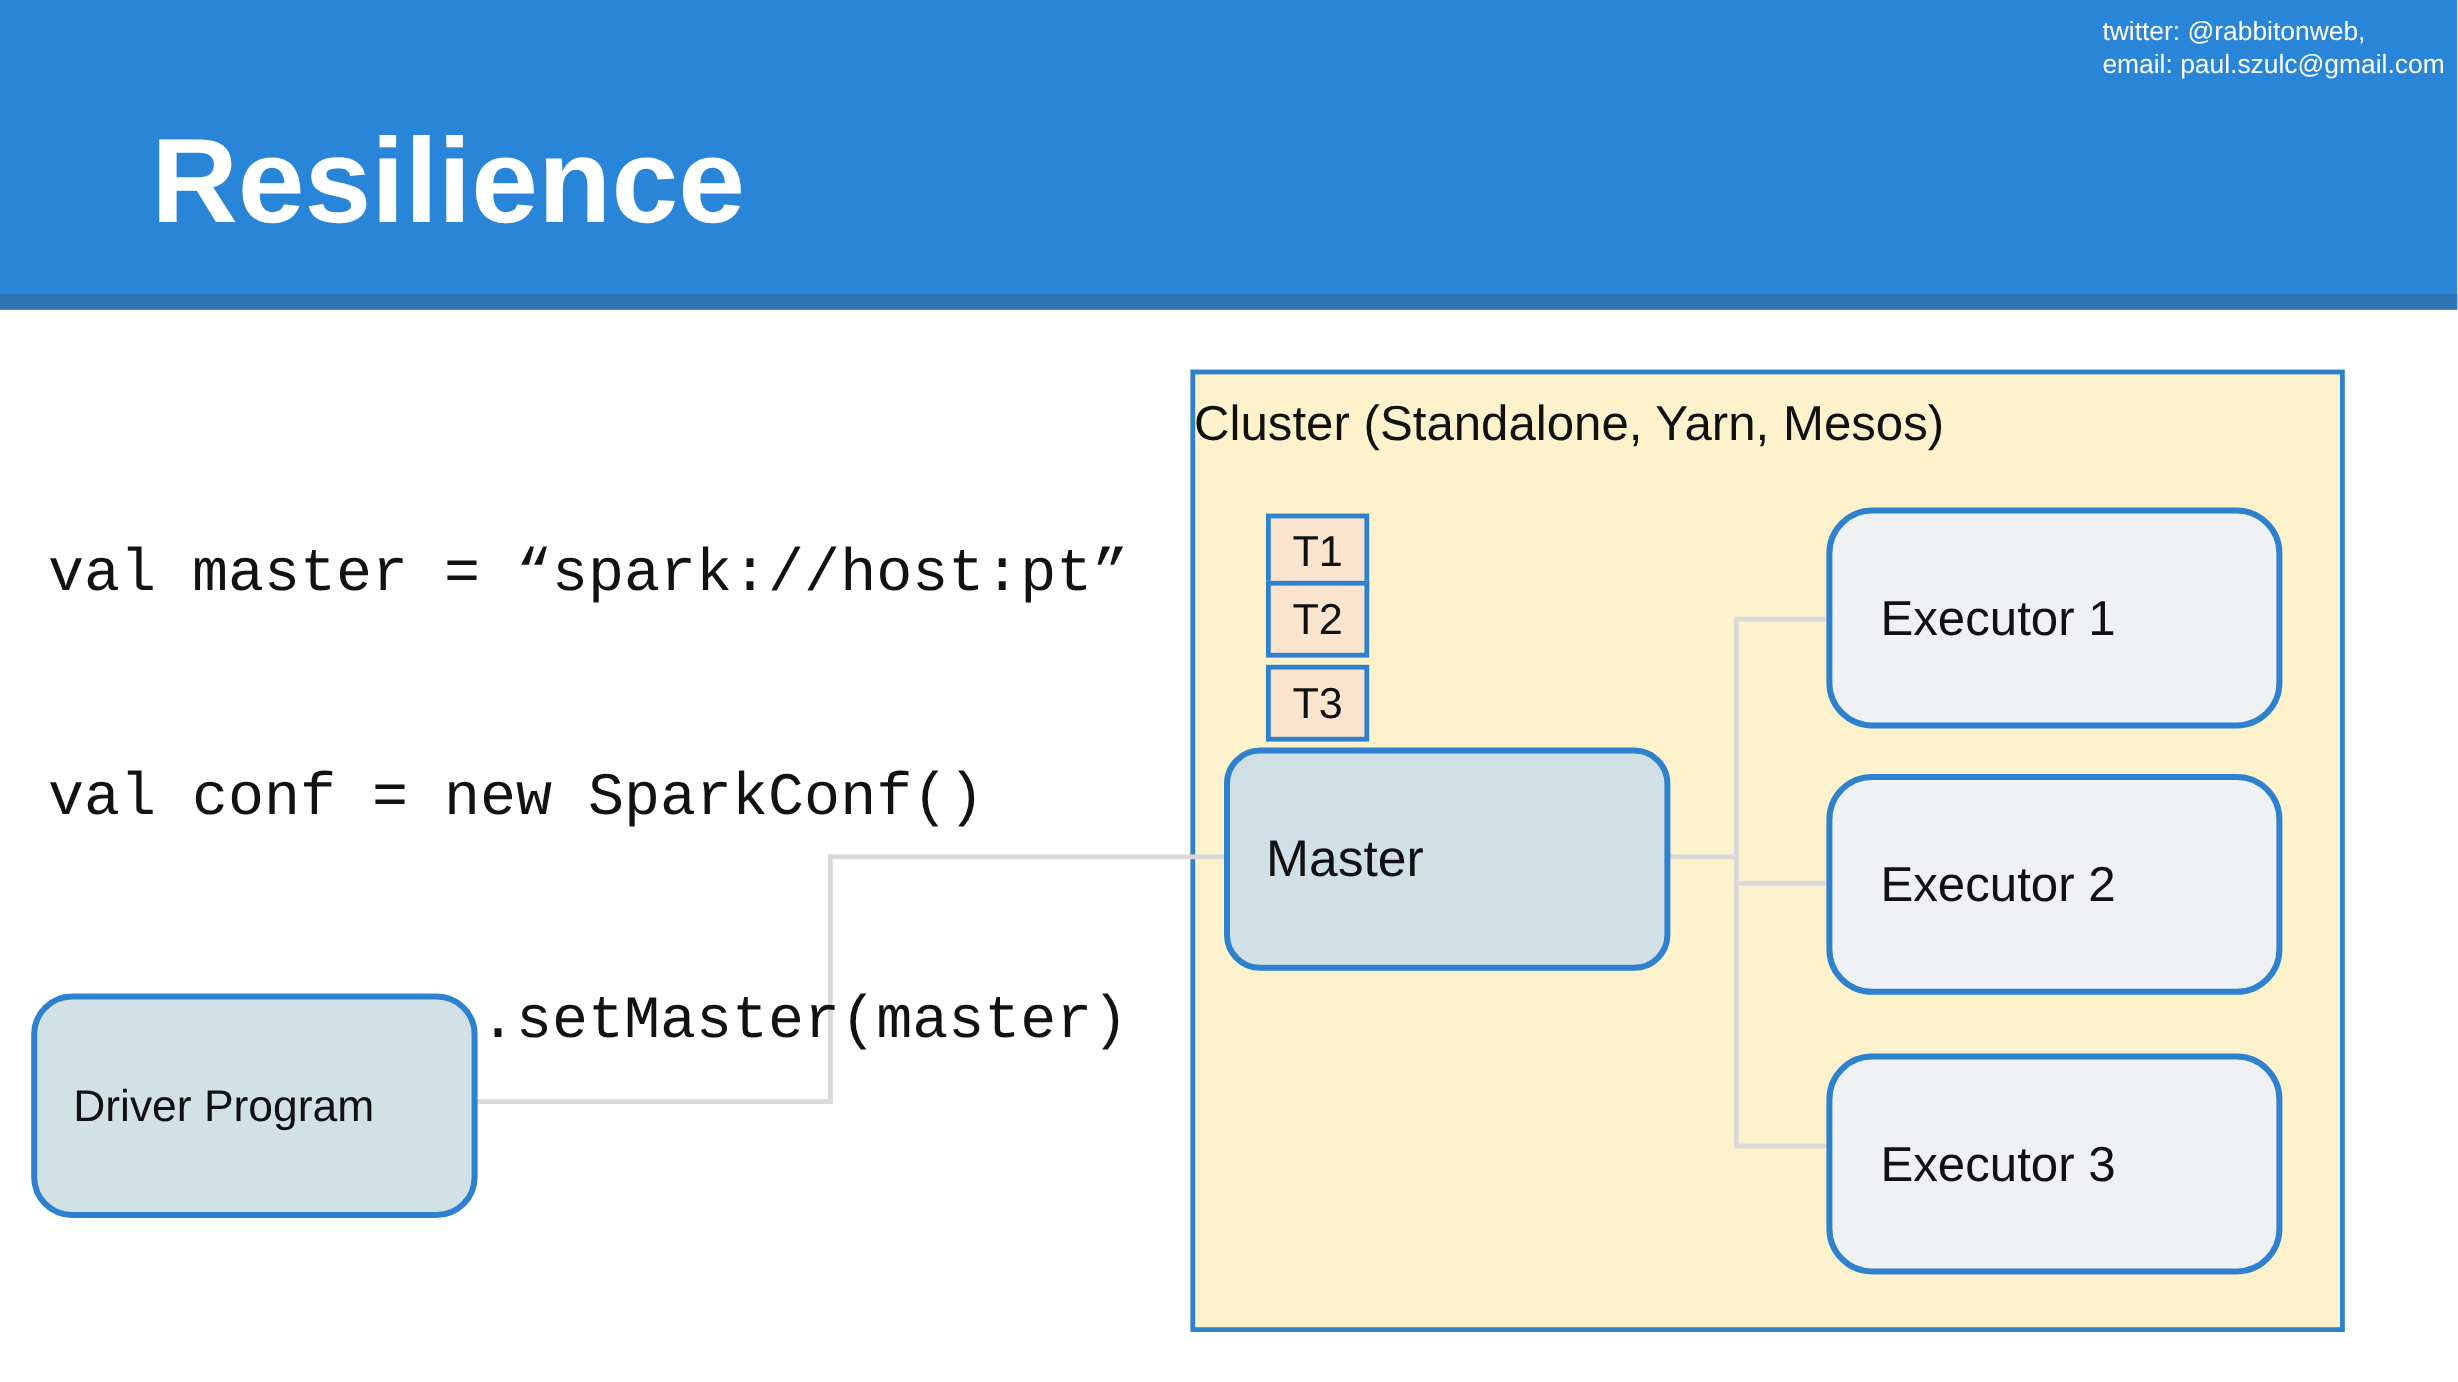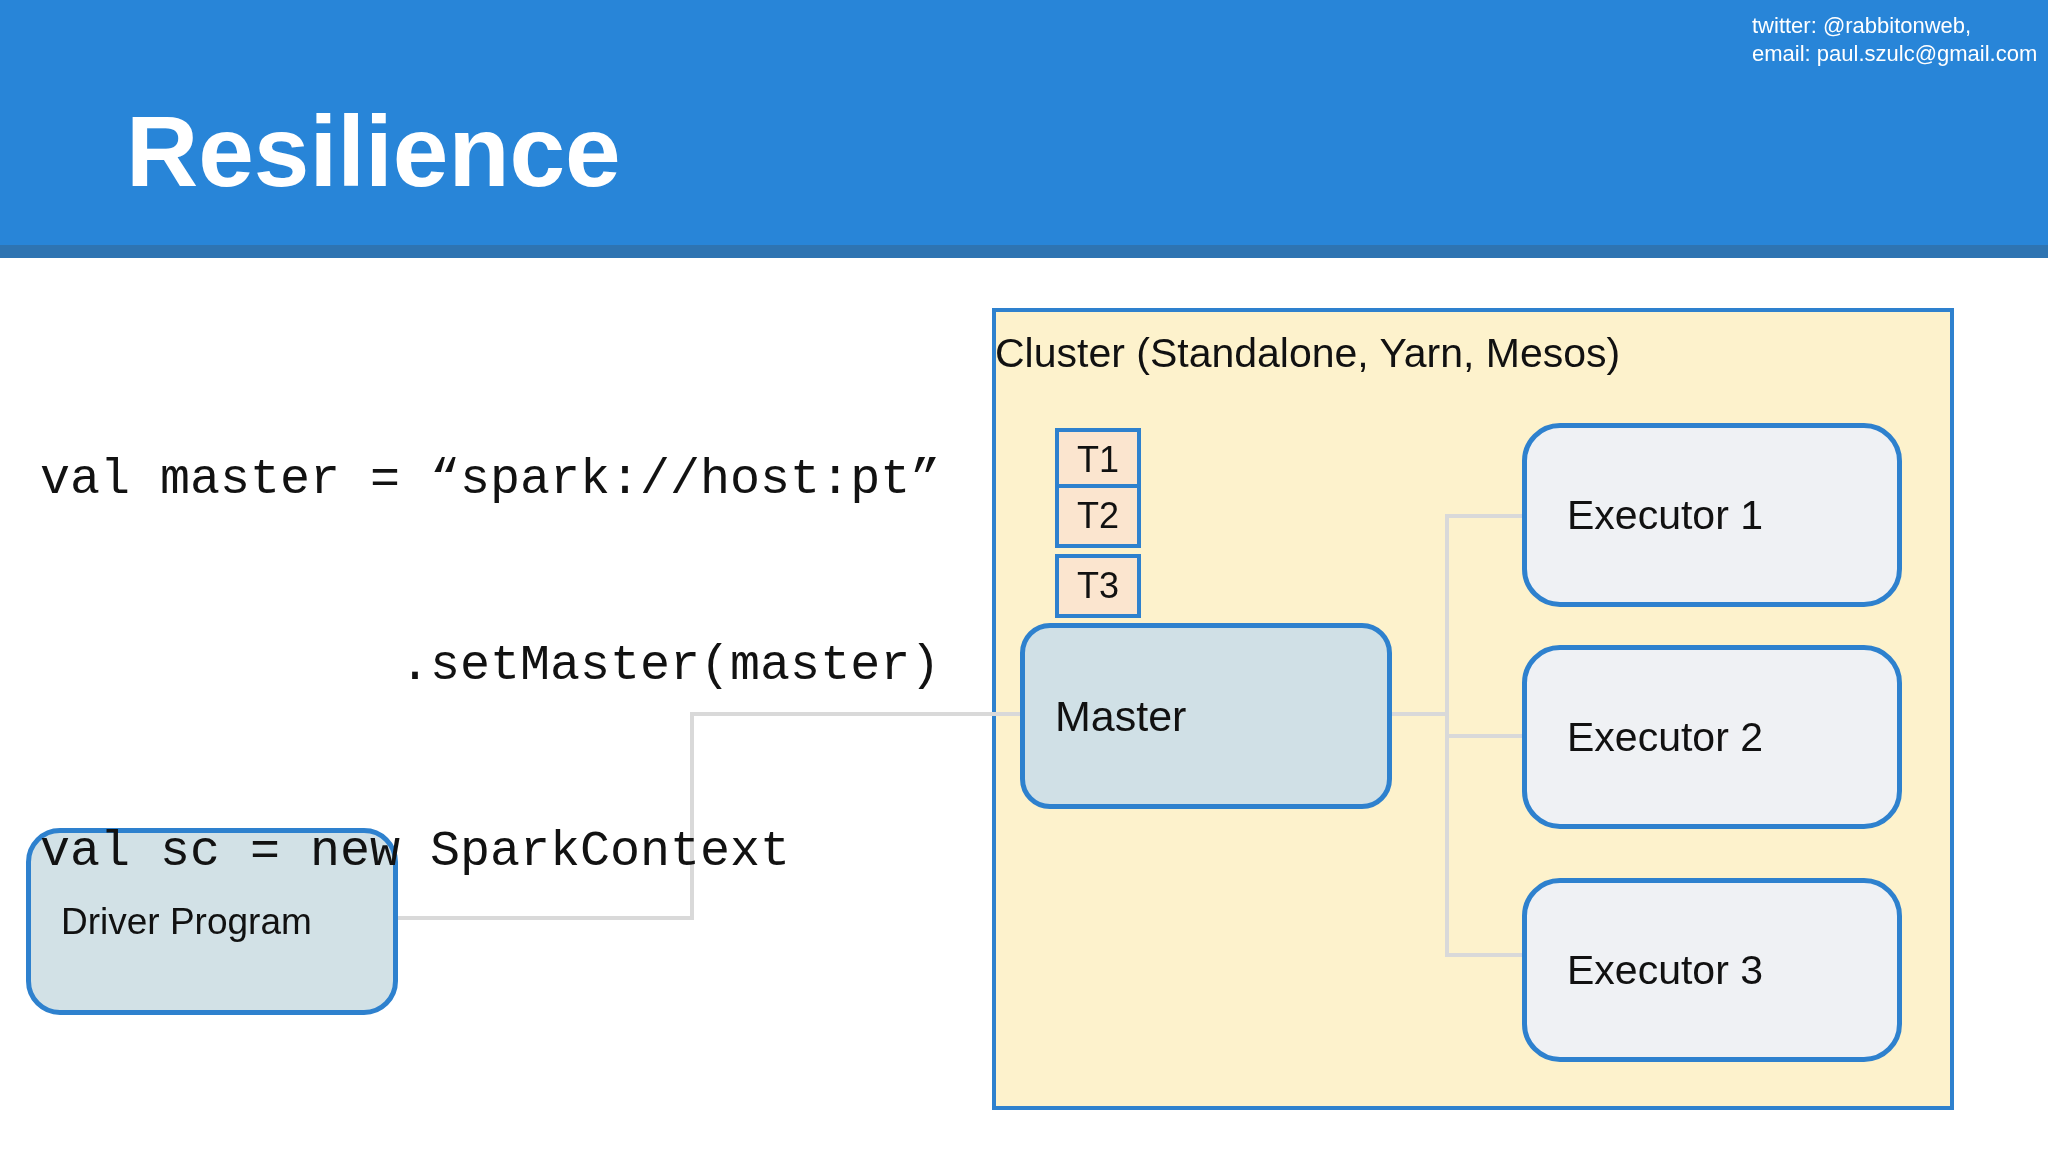--- a/index.html
+++ b/index.html
@@ -162,22 +162,22 @@
   <div class="master-box">Master</div>
 
   <div class="executor-box executor-1">Executor 1</div>
   <div class="executor-box executor-2">Executor 2</div>
   <div class="executor-box executor-3">Executor 3</div>
 
   <div class="driver-box">Driver Program</div>
 
   <div class="code">
     <div>val master = “spark://host:pt”</div>
+    <div>val conf = new SparkConf()</div>
     <div>            .setMaster(master)</div>
-    <div>val sc = new SparkContext</div>
     
     
     
     
     
   </div>
 
 </div>
 
 </body></html>

